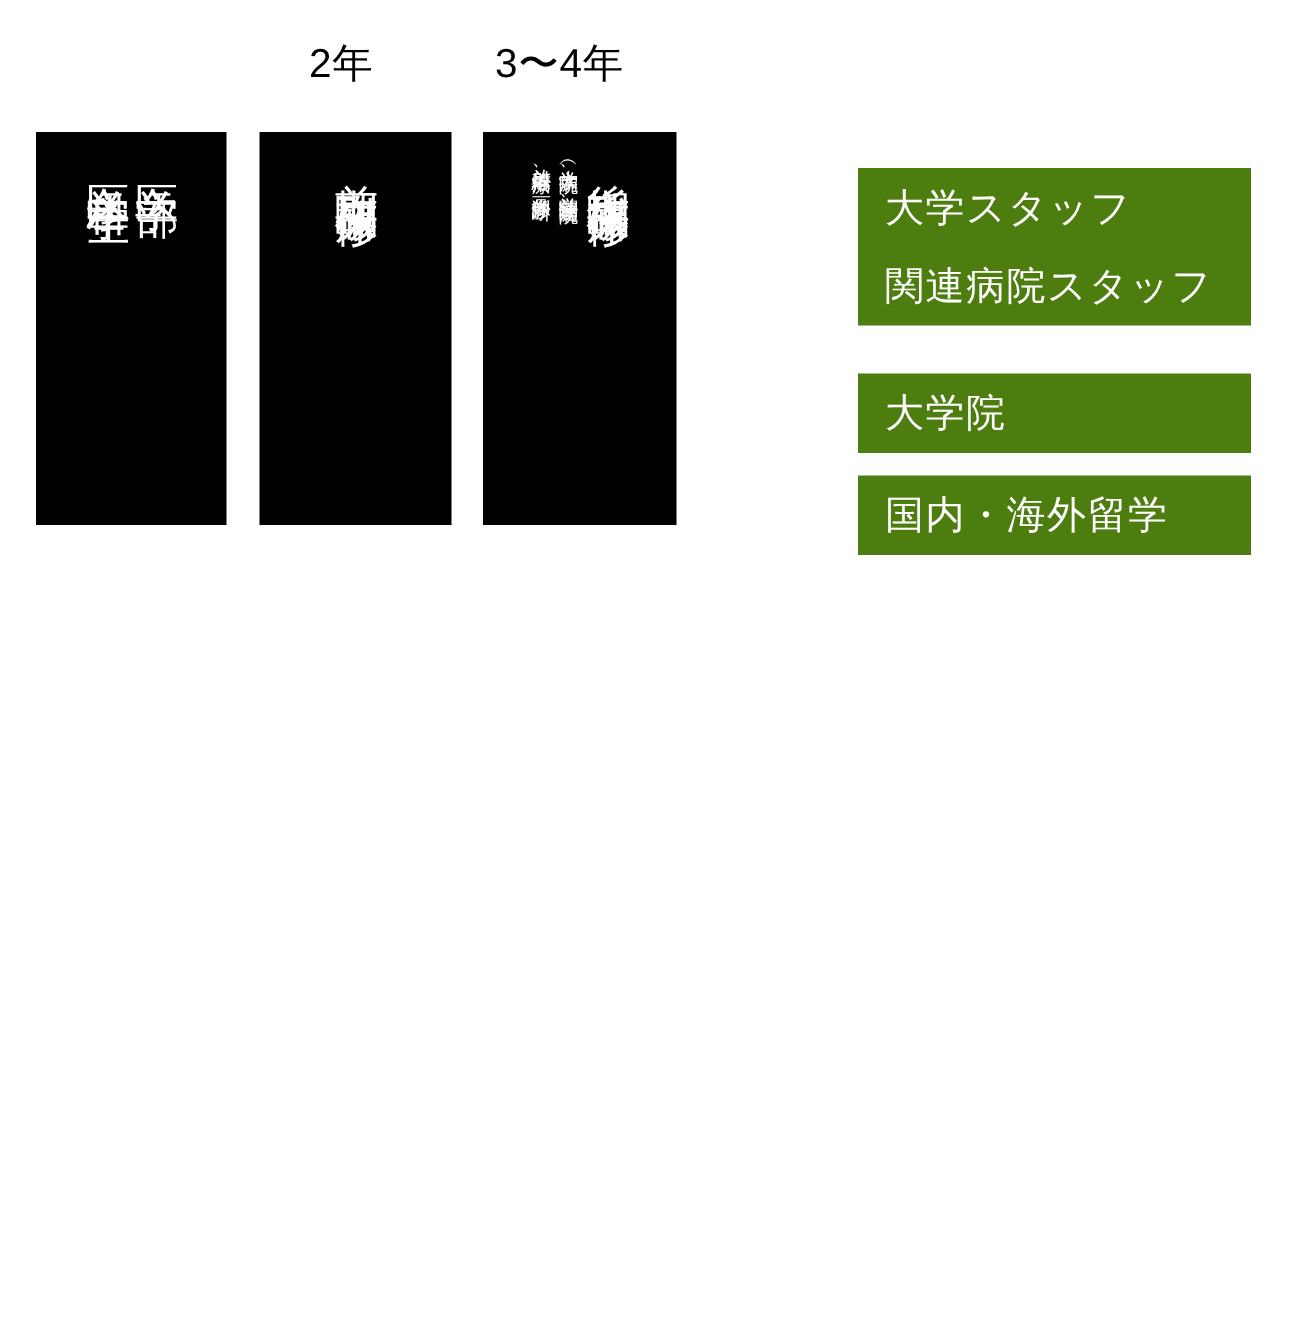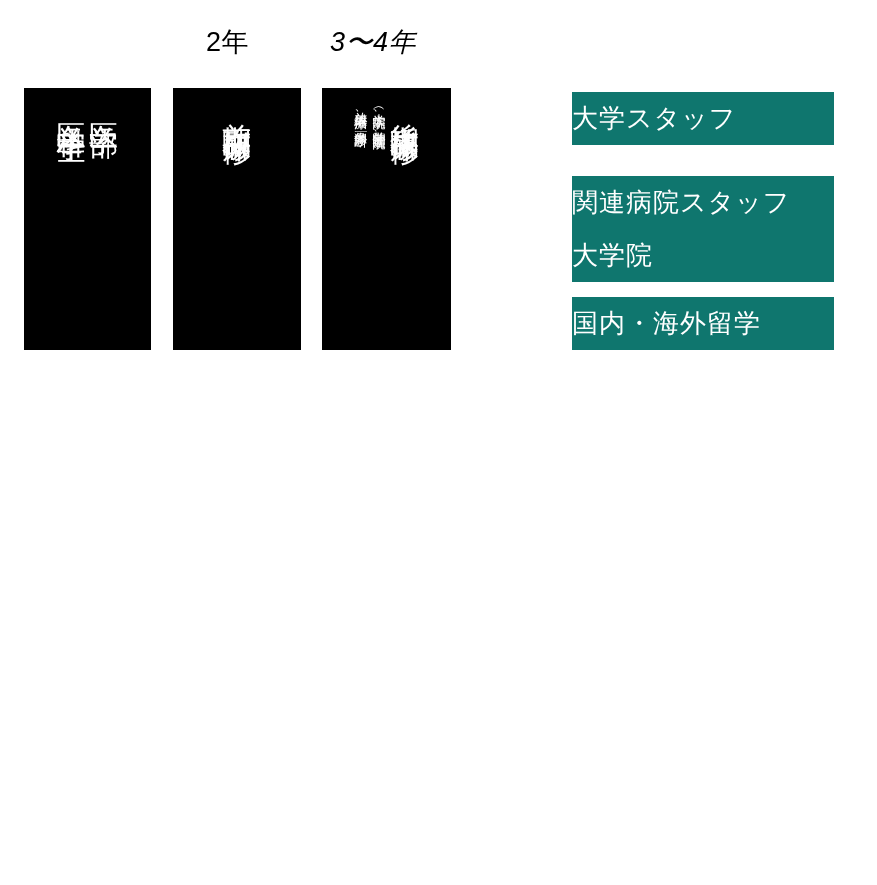--- a/index.html
+++ b/index.html
@@ -28,21 +28,21 @@
   
   .year-label {
     position: absolute;
     font-size: 27px;
     line-height: 1;
     color: #000;
     white-space: nowrap;
     letter-spacing: 0.5px;
   }
   #year-label-0 { left: 206px; top: 29px; }
-  #year-label-1 { left: 330px; top: 29px; font-style: italic; }
+  #year-label-1 { left: 330px; top: 29px; }
 
   
   .vbox {
     position: absolute;
     background: #000000;
     color: #ffffff;
     box-sizing: border-box;
     display: flex;
     flex-direction: row-reverse;
     justify-content: center;
@@ -68,31 +68,33 @@
     padding-top: 2px;
   }
 
   #vbox-0 { left: 24px;  top: 88px; width: 127px; height: 262px; }
   #vbox-1 { left: 173px; top: 88px; width: 128px; height: 262px; }
   #vbox-2 { left: 322px; top: 88px; width: 129px; height: 262px; }
 
   
   .hbox {
     position: absolute;
-    background: #0f766e;
+    background: #4d7c0f;
     color: #ffffff;
     box-sizing: border-box;
     display: flex;
     align-items: center;
+    padding-left: 18px;
     font-size: 26px;
     letter-spacing: 1px;
     white-space: nowrap;
+    margin-top: 20px;
   }
   #hbox-0 { left: 572px; top: 92px;  width: 262px; height: 53px; }
-  #hbox-1 { left: 572px; top: 176px; width: 262px; height: 53px; }
+  #hbox-1 { left: 572px; top: 144px; width: 262px; height: 53px; }
   #hbox-2 { left: 572px; top: 229px; width: 262px; height: 53px; }
   #hbox-3 { left: 572px; top: 297px; width: 262px; height: 53px; }
 </style>
 </head>
 <body>
 
 <div id="diagram">
 
   <div class="year-label" id="year-label-0">2年</div>
   <div class="year-label" id="year-label-1">3〜4年</div>

